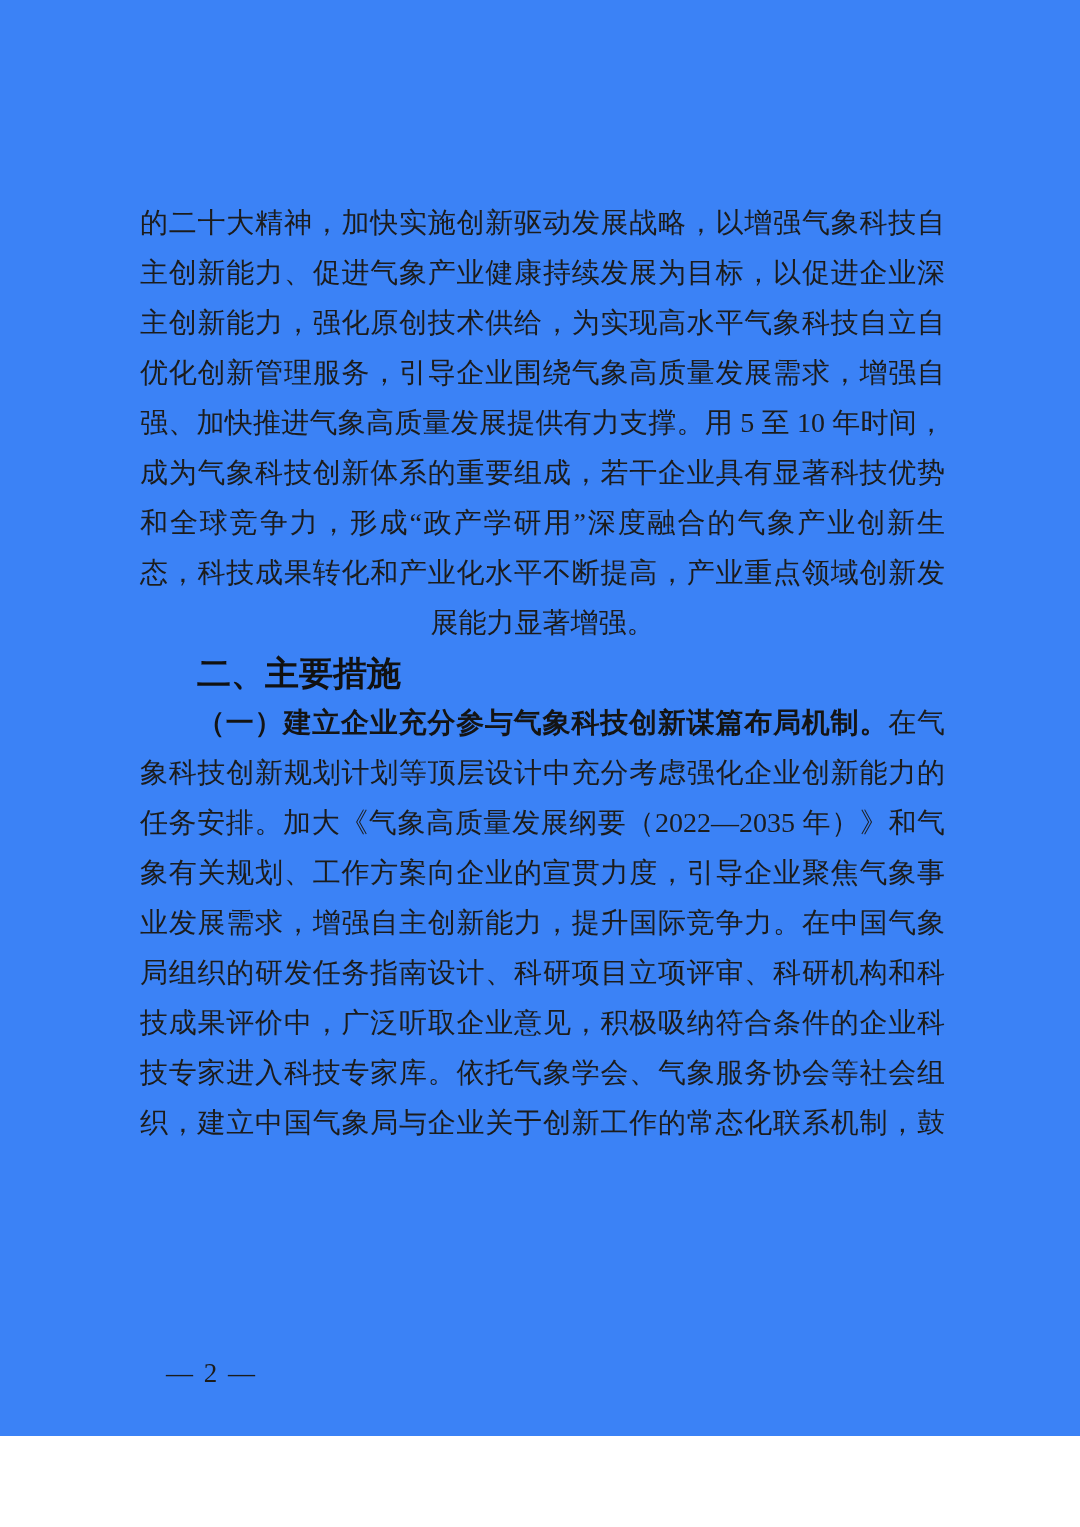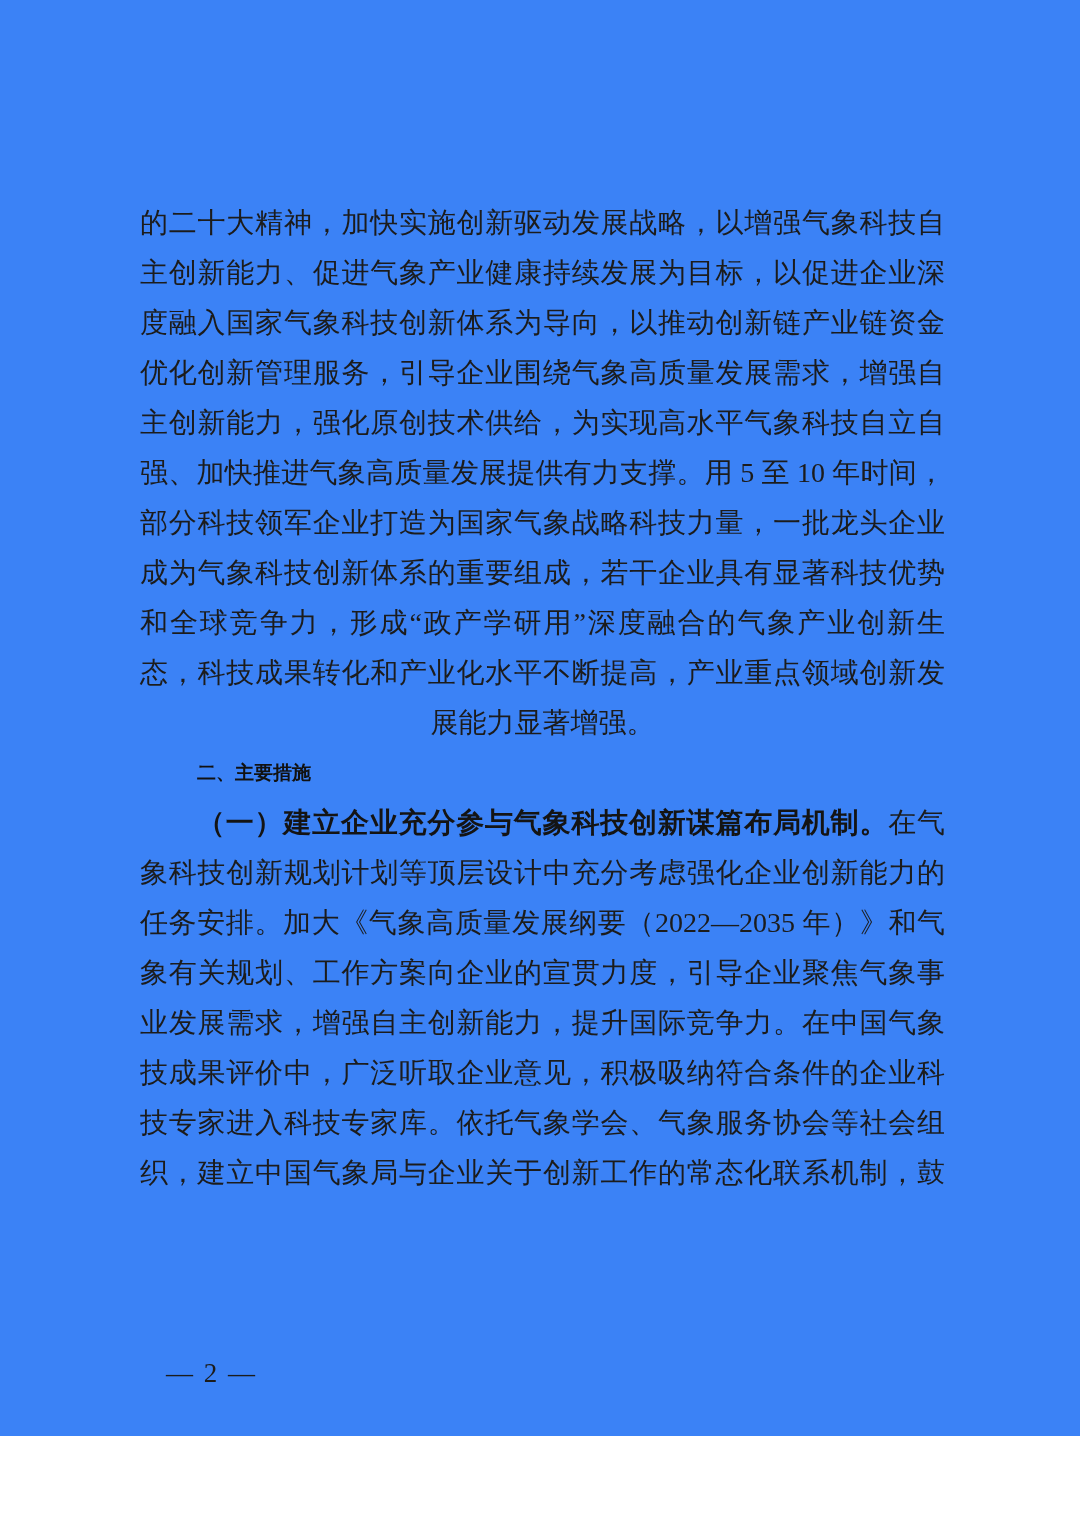--- a/index.html
+++ b/index.html
@@ -36,21 +36,21 @@
     text-align-last: justify;
     text-justify: inter-character;
   }
   .indent {
     padding-left: 57px;
     font-family: Liberation Serif, serif;
   }
   .heading {
     font-family: "Liberation Sans", "DejaVu Sans", sans-serif;
     font-weight: 700;
-    font-size: 19px;
+    font-size: 34px;
     text-align: right;
     text-align-last: left;
     color: #111111;
   }
   .lead-bold {
     font-weight: 700;
     color: #141414;
   }
   .page-number {
     position: absolute;
@@ -64,38 +64,37 @@
   }
 </style>
 </head>
 <body>
 
 <div class="page">
   <div class="text-block">
 
     <div class="line just">的二十大精神，加快实施创新驱动发展战略，以增强气象科技自</div>
     <div class="line just">主创新能力、促进气象产业健康持续发展为目标，以促进企业深</div>
-    <div class="line just">度融入国家气象科技创新体系为导向，以推动创新链产业链资金</div>
+    <div class="line just">主创新能力，强化原创技术供给，为实现高水平气象科技自立自</div>
     <div class="line just">优化创新管理服务，引导企业围绕气象高质量发展需求，增强自</div>
-    <div class="line just">主创新能力，强化原创技术供给，为实现高水平气象科技自立自</div>
     <div class="line just">强、加快推进气象高质量发展提供有力支撑。用 5 至 10 年时间，</div>
-    <div class="line just">部分科技领军企业打造为国家气象战略科技力量，一批龙头企业</div>
     <div class="line just">成为气象科技创新体系的重要组成，若干企业具有显著科技优势</div>
     <div class="line just">和全球竞争力，形成“政产学研用”深度融合的气象产业创新生</div>
     <div class="line just">态，科技成果转化和产业化水平不断提高，产业重点领域创新发</div>
     <div class="line">展能力显著增强。</div>
 
     <div class="line heading indent">二、主要措施</div>
 
     <div class="line just indent"><span class="lead-bold">（一）建立企业充分参与气象科技创新谋篇布局机制。</span><span>在气</span></div>
 
     <div class="line just">象科技创新规划计划等顶层设计中充分考虑强化企业创新能力的</div>
     <div class="line just">任务安排。加大《气象高质量发展纲要（2022—2035 年）》和气</div>
     <div class="line just">象有关规划、工作方案向企业的宣贯力度，引导企业聚焦气象事</div>
     <div class="line just">业发展需求，增强自主创新能力，提升国际竞争力。在中国气象</div>
+    <div class="line just">局组织的研发任务指南设计、科研项目立项评审、科研机构和科</div>
     <div class="line just">技成果评价中，广泛听取企业意见，积极吸纳符合条件的企业科</div>
     <div class="line just">技专家进入科技专家库。依托气象学会、气象服务协会等社会组</div>
     <div class="line just">织，建立中国气象局与企业关于创新工作的常态化联系机制，鼓</div>
 
   </div>
 
   <div class="page-number">— 2 —</div>
 </div>
 
 </body></html>

